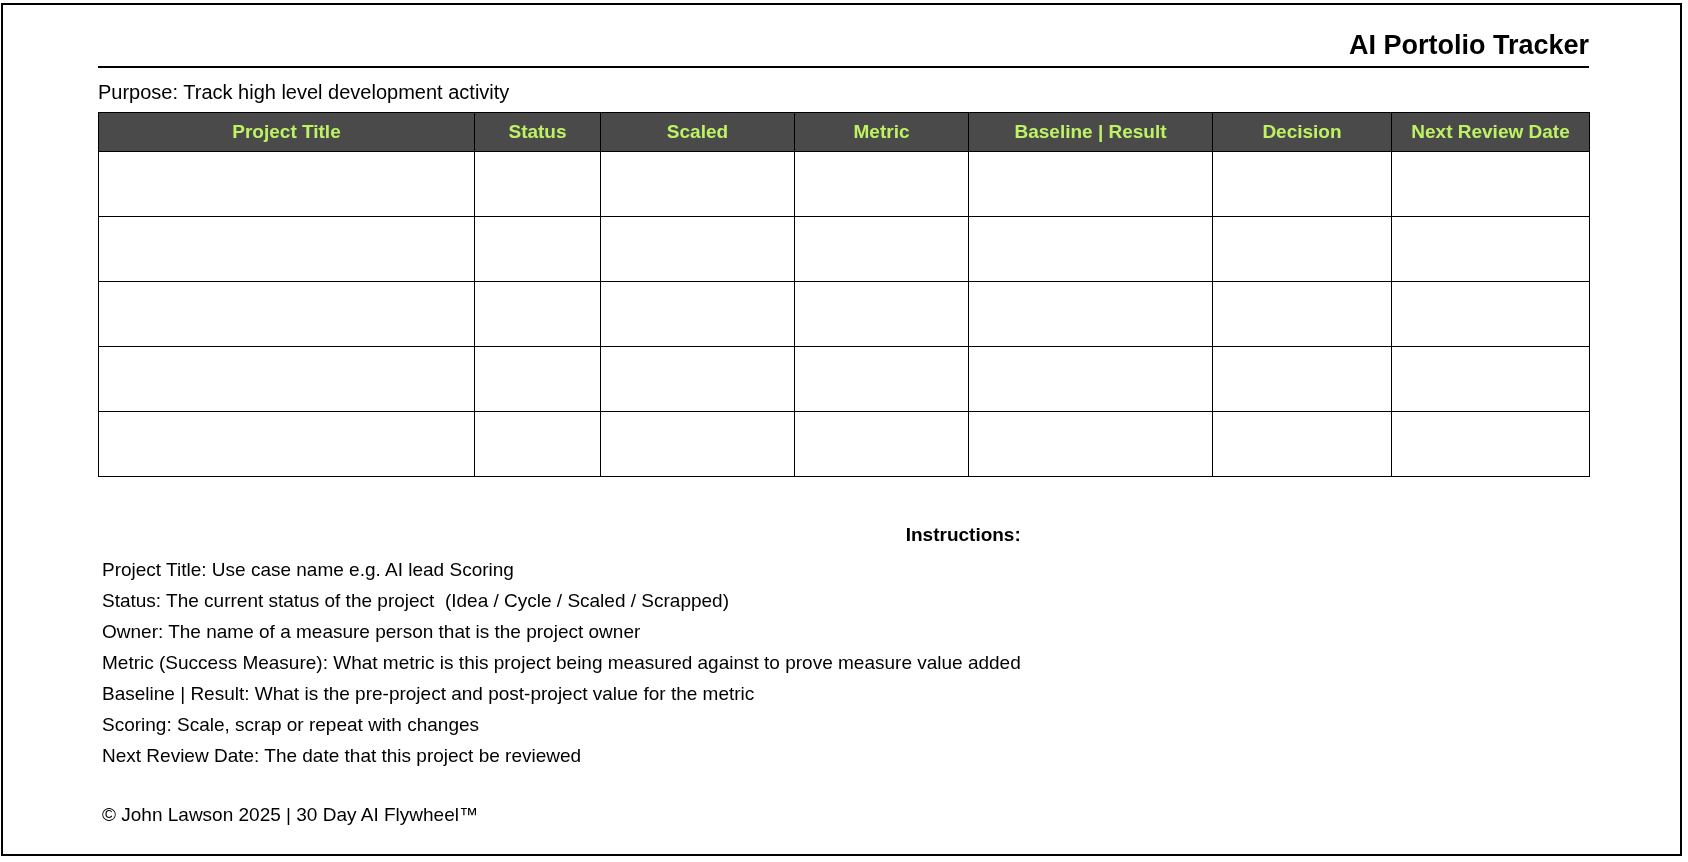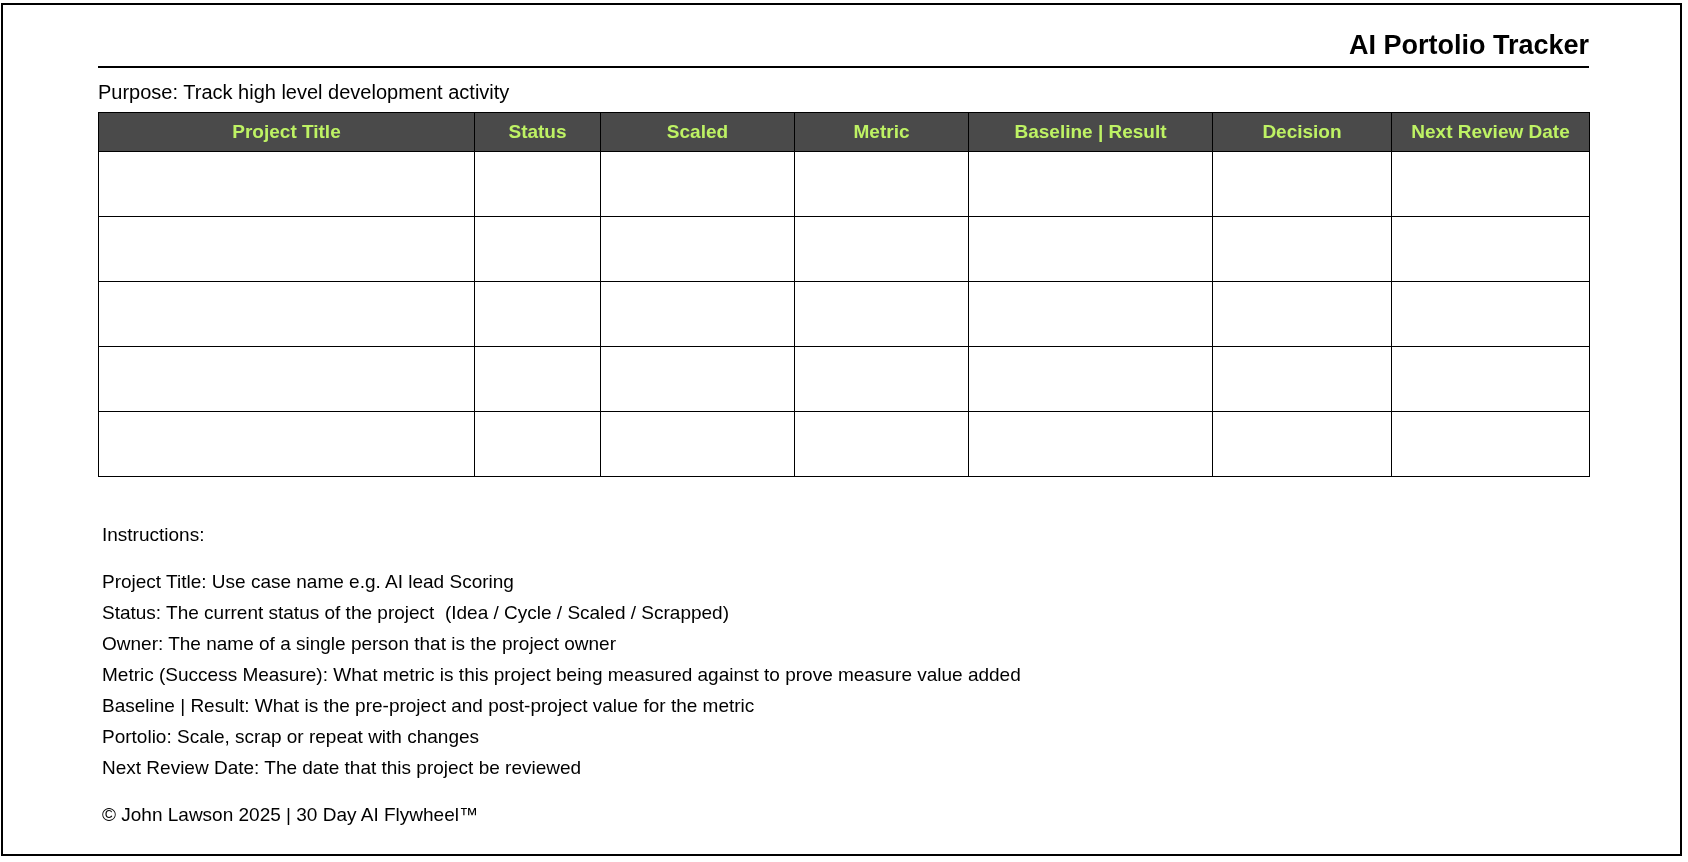--- a/index.html
+++ b/index.html
@@ -11,21 +11,21 @@
            font-weight:bold; font-size:27px; line-height:34px; }
   .rule { position:absolute; left:98px; width:1491px; top:66px; height:2px; background:#000; }
   .purpose { position:absolute; left:98px; width:1491px; top:79px; text-align:left;
              font-size:20px; line-height:26px; }
   table.grid { position:absolute; left:98px; top:112px; width:1491px;
                border-collapse:collapse; table-layout:fixed; }
   table.grid th { background:#4a4a4a; color:#bef264; font-weight:bold; font-size:19px;
                   height:38px; padding:0; border:1px solid #000; text-align:center; }
   table.grid td { height:64px; border:1px solid #000; padding:0; }
   .instr { position:absolute; left:102px; top:519px; font-size:19px; line-height:31px; }
-  .instr .head { font-weight:normal; margin-bottom:16px; }
+  .instr .head { font-weight:bold; margin-bottom:4px;text-align:right; }
   .instr b { font-weight:normal; }
   .footer { position:absolute; left:102px; top:802px; font-size:19px; line-height:26px; }
 </style>
 </head>
 <body>
 
 <div class="frame"></div>
 
 <div class="title">AI Portolio Tracker</div>
 <div class="rule"></div>
@@ -98,20 +98,20 @@
       <td></td>
       <td></td>
     </tr>
   </tbody>
 </table>
 
 <div class="instr">
   <div class="head">Instructions:</div>
   <div><b>Project Title:</b><span> Use case name e.g. AI lead Scoring</span></div>
   <div><b>Status:</b><span style="white-space:pre"> The current status of the project  (Idea / Cycle / Scaled / Scrapped)</span></div>
-  <div><b>Owner:</b><span> The name of a single person that is the project owner</span></div>
+  <div><b>Owner:</b><span> The name of a measure person that is the project owner</span></div>
   <div><b>Metric (Success Measure):</b><span> What metric is this project being measured against to prove measure value added</span></div>
   <div><b>Baseline | Result:</b><span> What is the pre-project and post-project value for the metric</span></div>
-  <div><b>Portolio:</b><span> Scale, scrap or repeat with changes</span></div>
+  <div><b>Scoring:</b><span> Scale, scrap or repeat with changes</span></div>
   <div><b>Next Review Date:</b><span> The date that this project be reviewed</span></div>
 </div>
 
 <div class="footer">© John Lawson 2025 | 30 Day AI Flywheel™</div>
 
 </body></html>

